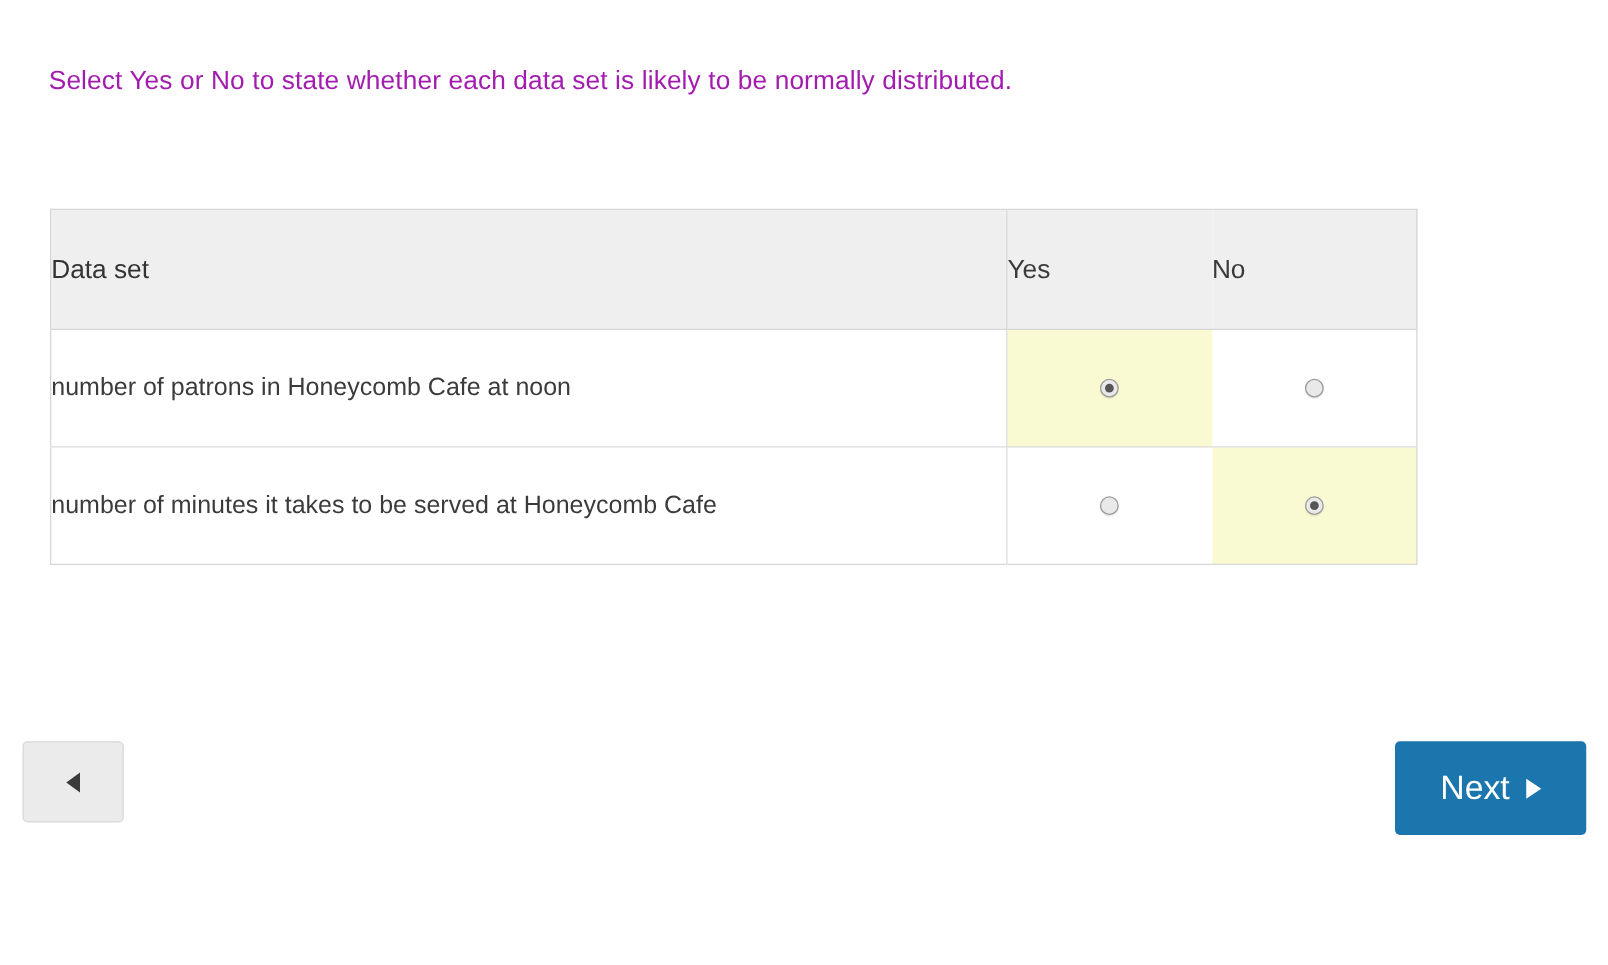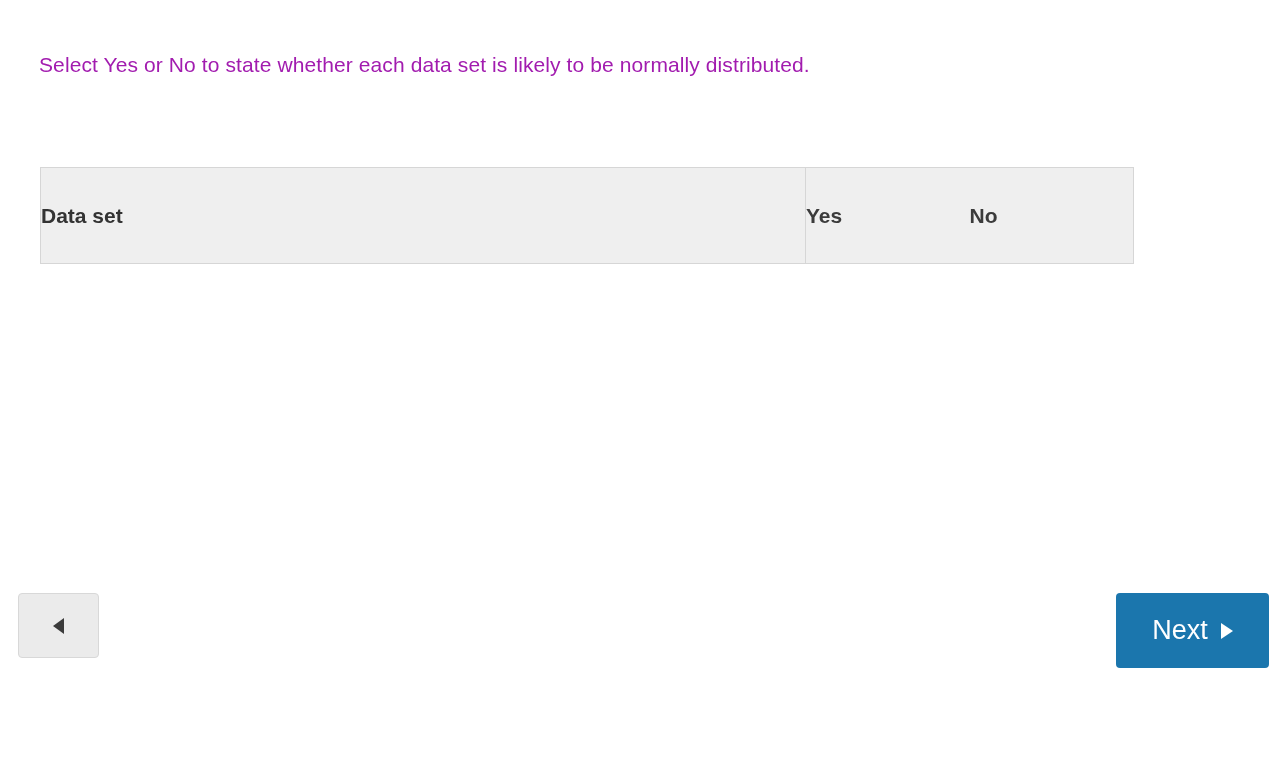--- a/index.html
+++ b/index.html
@@ -39,21 +39,21 @@
     border: 1px solid #d6d6d6;
   }
   .matrix col.c-label { width: 765px; }
   .matrix col.c-yes   { width: 164px; }
   .matrix col.c-no    { width: 164px; }
 
   .matrix thead th {
     background: #efefef;
     height: 95px;
     padding: 0;
-    font-weight: bold;
+    font-weight: normal;
     vertical-align: middle;
     border-bottom: 1px solid #d6d6d6;
   }
   th.head-label {
     text-align: left;
     padding-left: 17px;
     font-size: 21px;
     font-weight: bold;
     color: #333333;
     border-right: 1px solid #d6d6d6;
@@ -179,21 +179,39 @@
   <thead>
     <tr>
       <th class="head-label">Data set</th>
       <th class="head-opt">Yes</th>
       <th class="head-opt">No</th>
     </tr>
   </thead>
   <tbody>
 
 
-
+    <tr>
+      <td class="cell-label">number of patrons in Honeycomb Cafe at noon</td>
+      <td class="cell-opt selected">
+        <span class="radio checked"></span>
+      </td>
+      <td class="cell-opt">
+        <span class="radio"></span>
+      </td>
+    </tr>
+
+    <tr>
+      <td class="cell-label">number of minutes it takes to be served at Honeycomb Cafe</td>
+      <td class="cell-opt">
+        <span class="radio"></span>
+      </td>
+      <td class="cell-opt selected">
+        <span class="radio checked"></span>
+      </td>
+    </tr>
 
   </tbody>
 </table>
 
 <div class="btn-back">
   <span class="tri-left"></span>
 </div>
 
 <div class="btn-next">
   <span class="next-label">Next</span>

